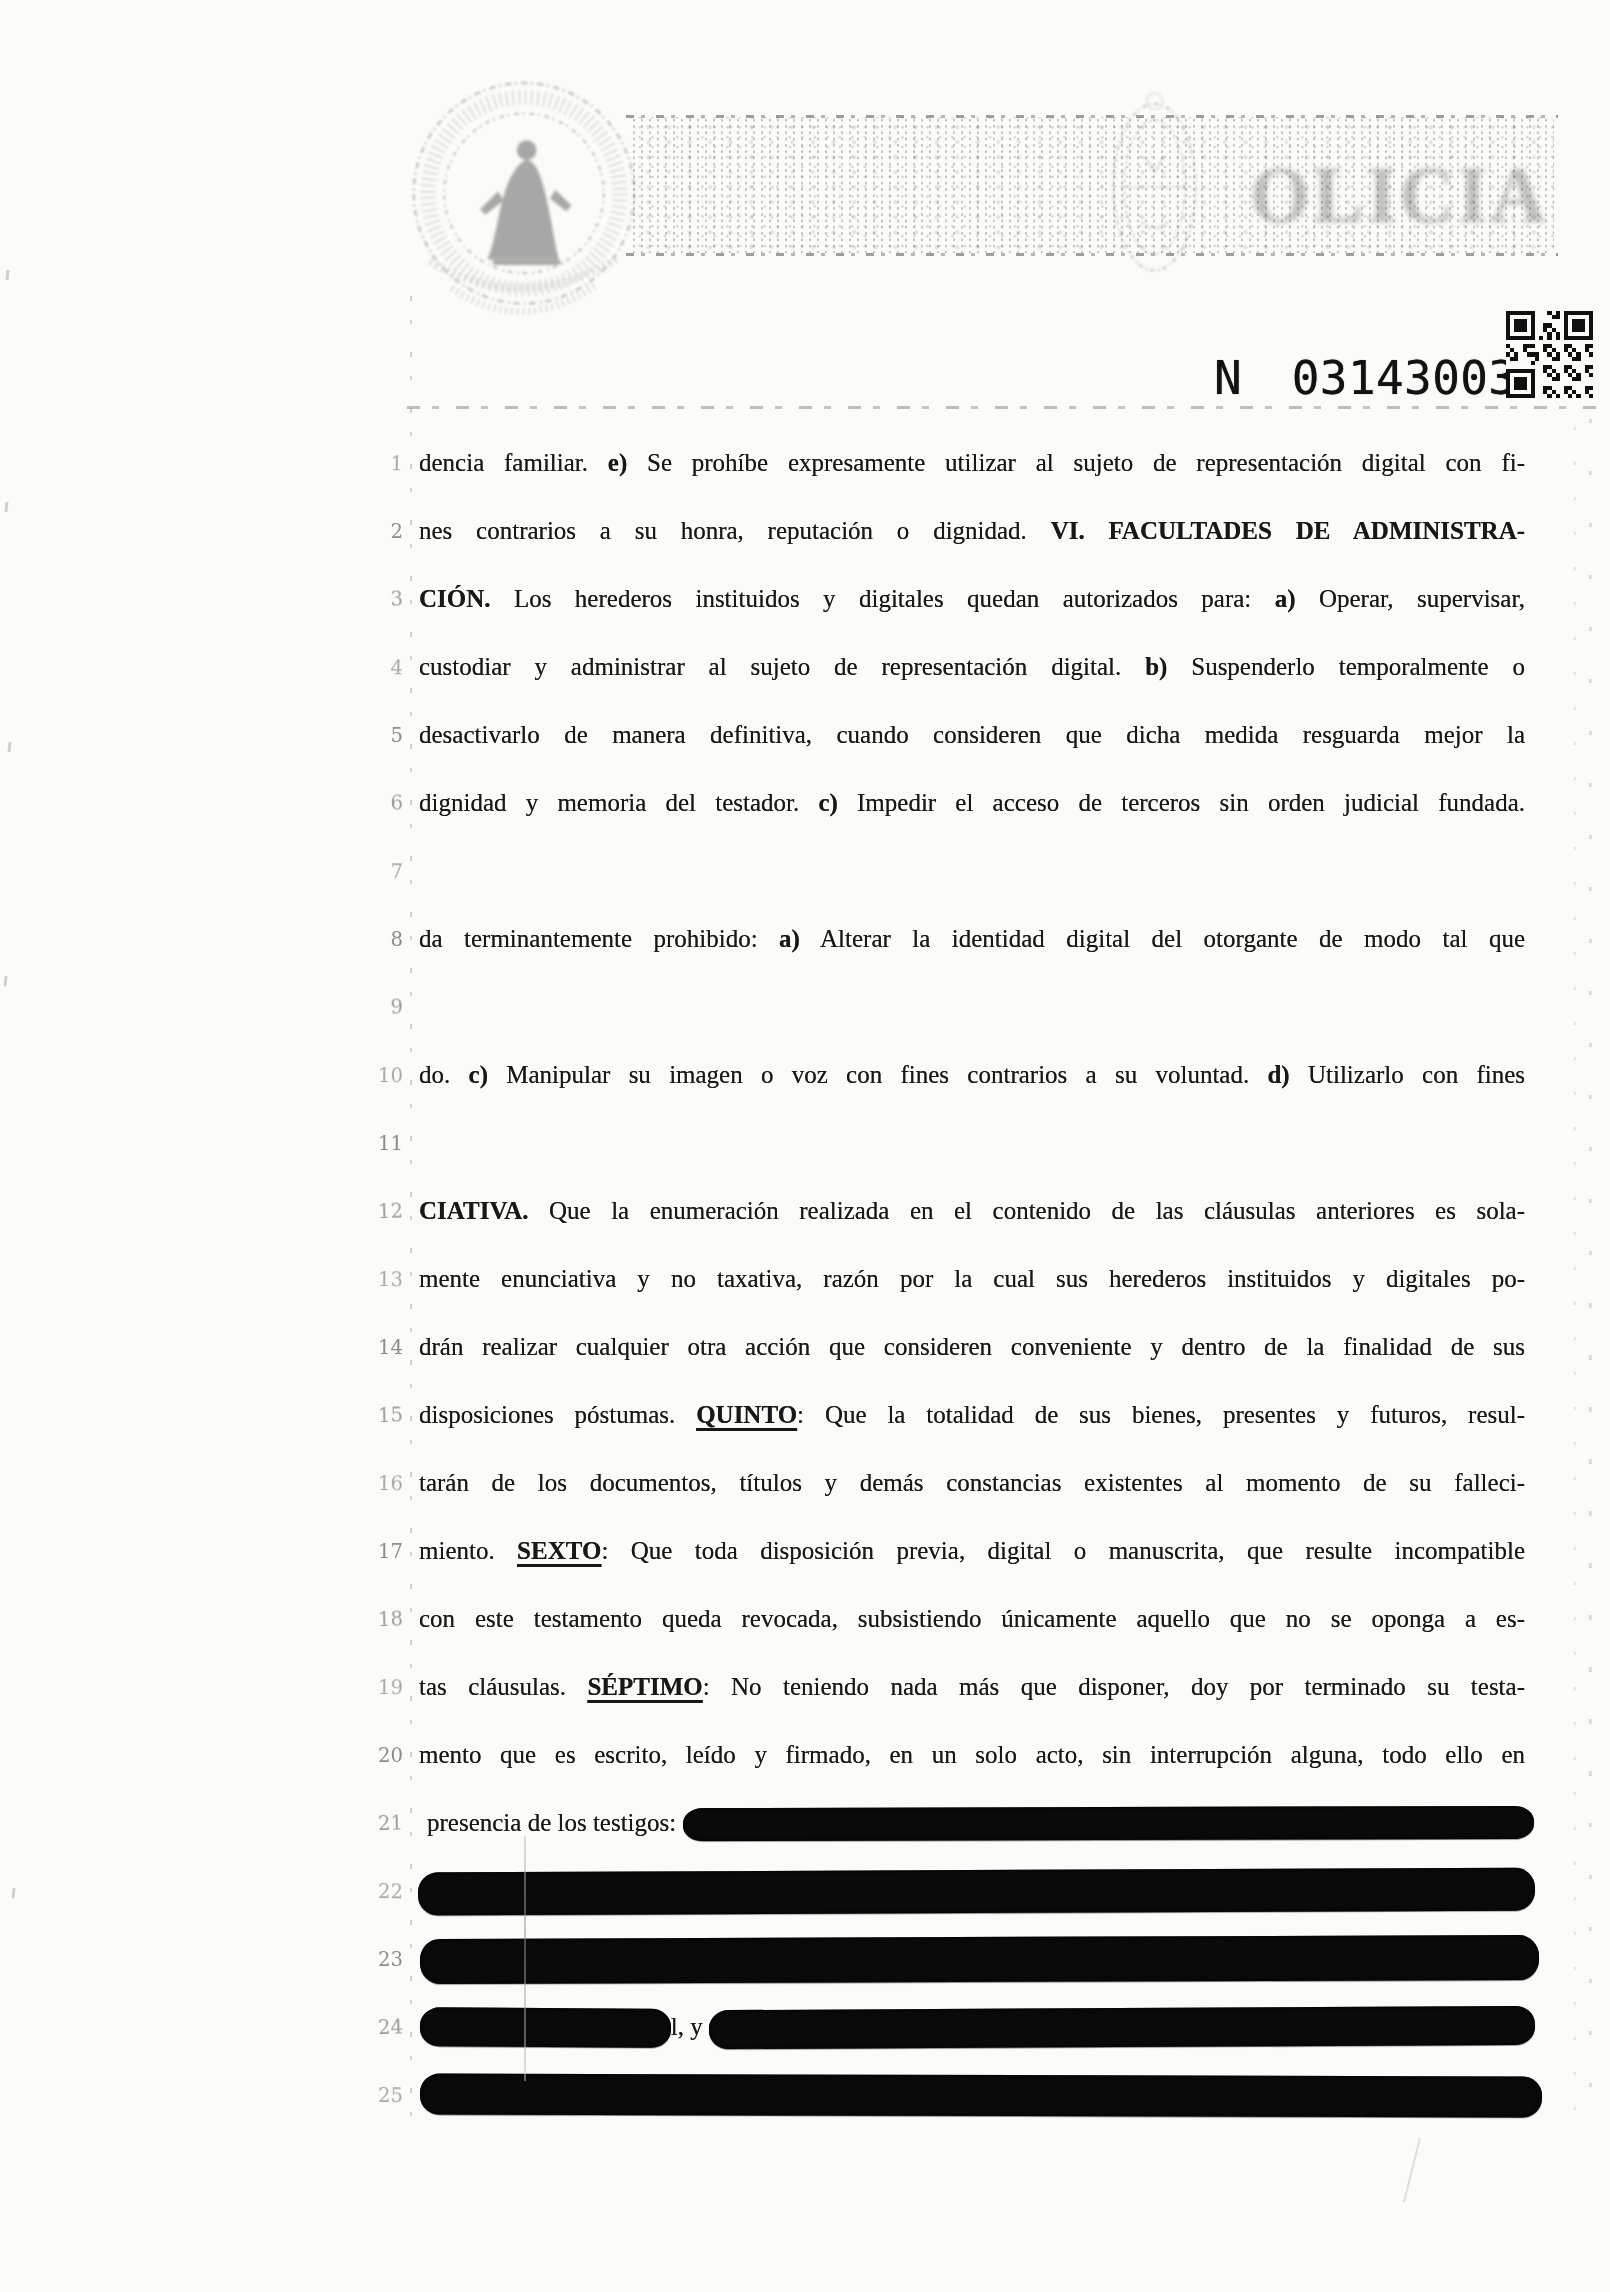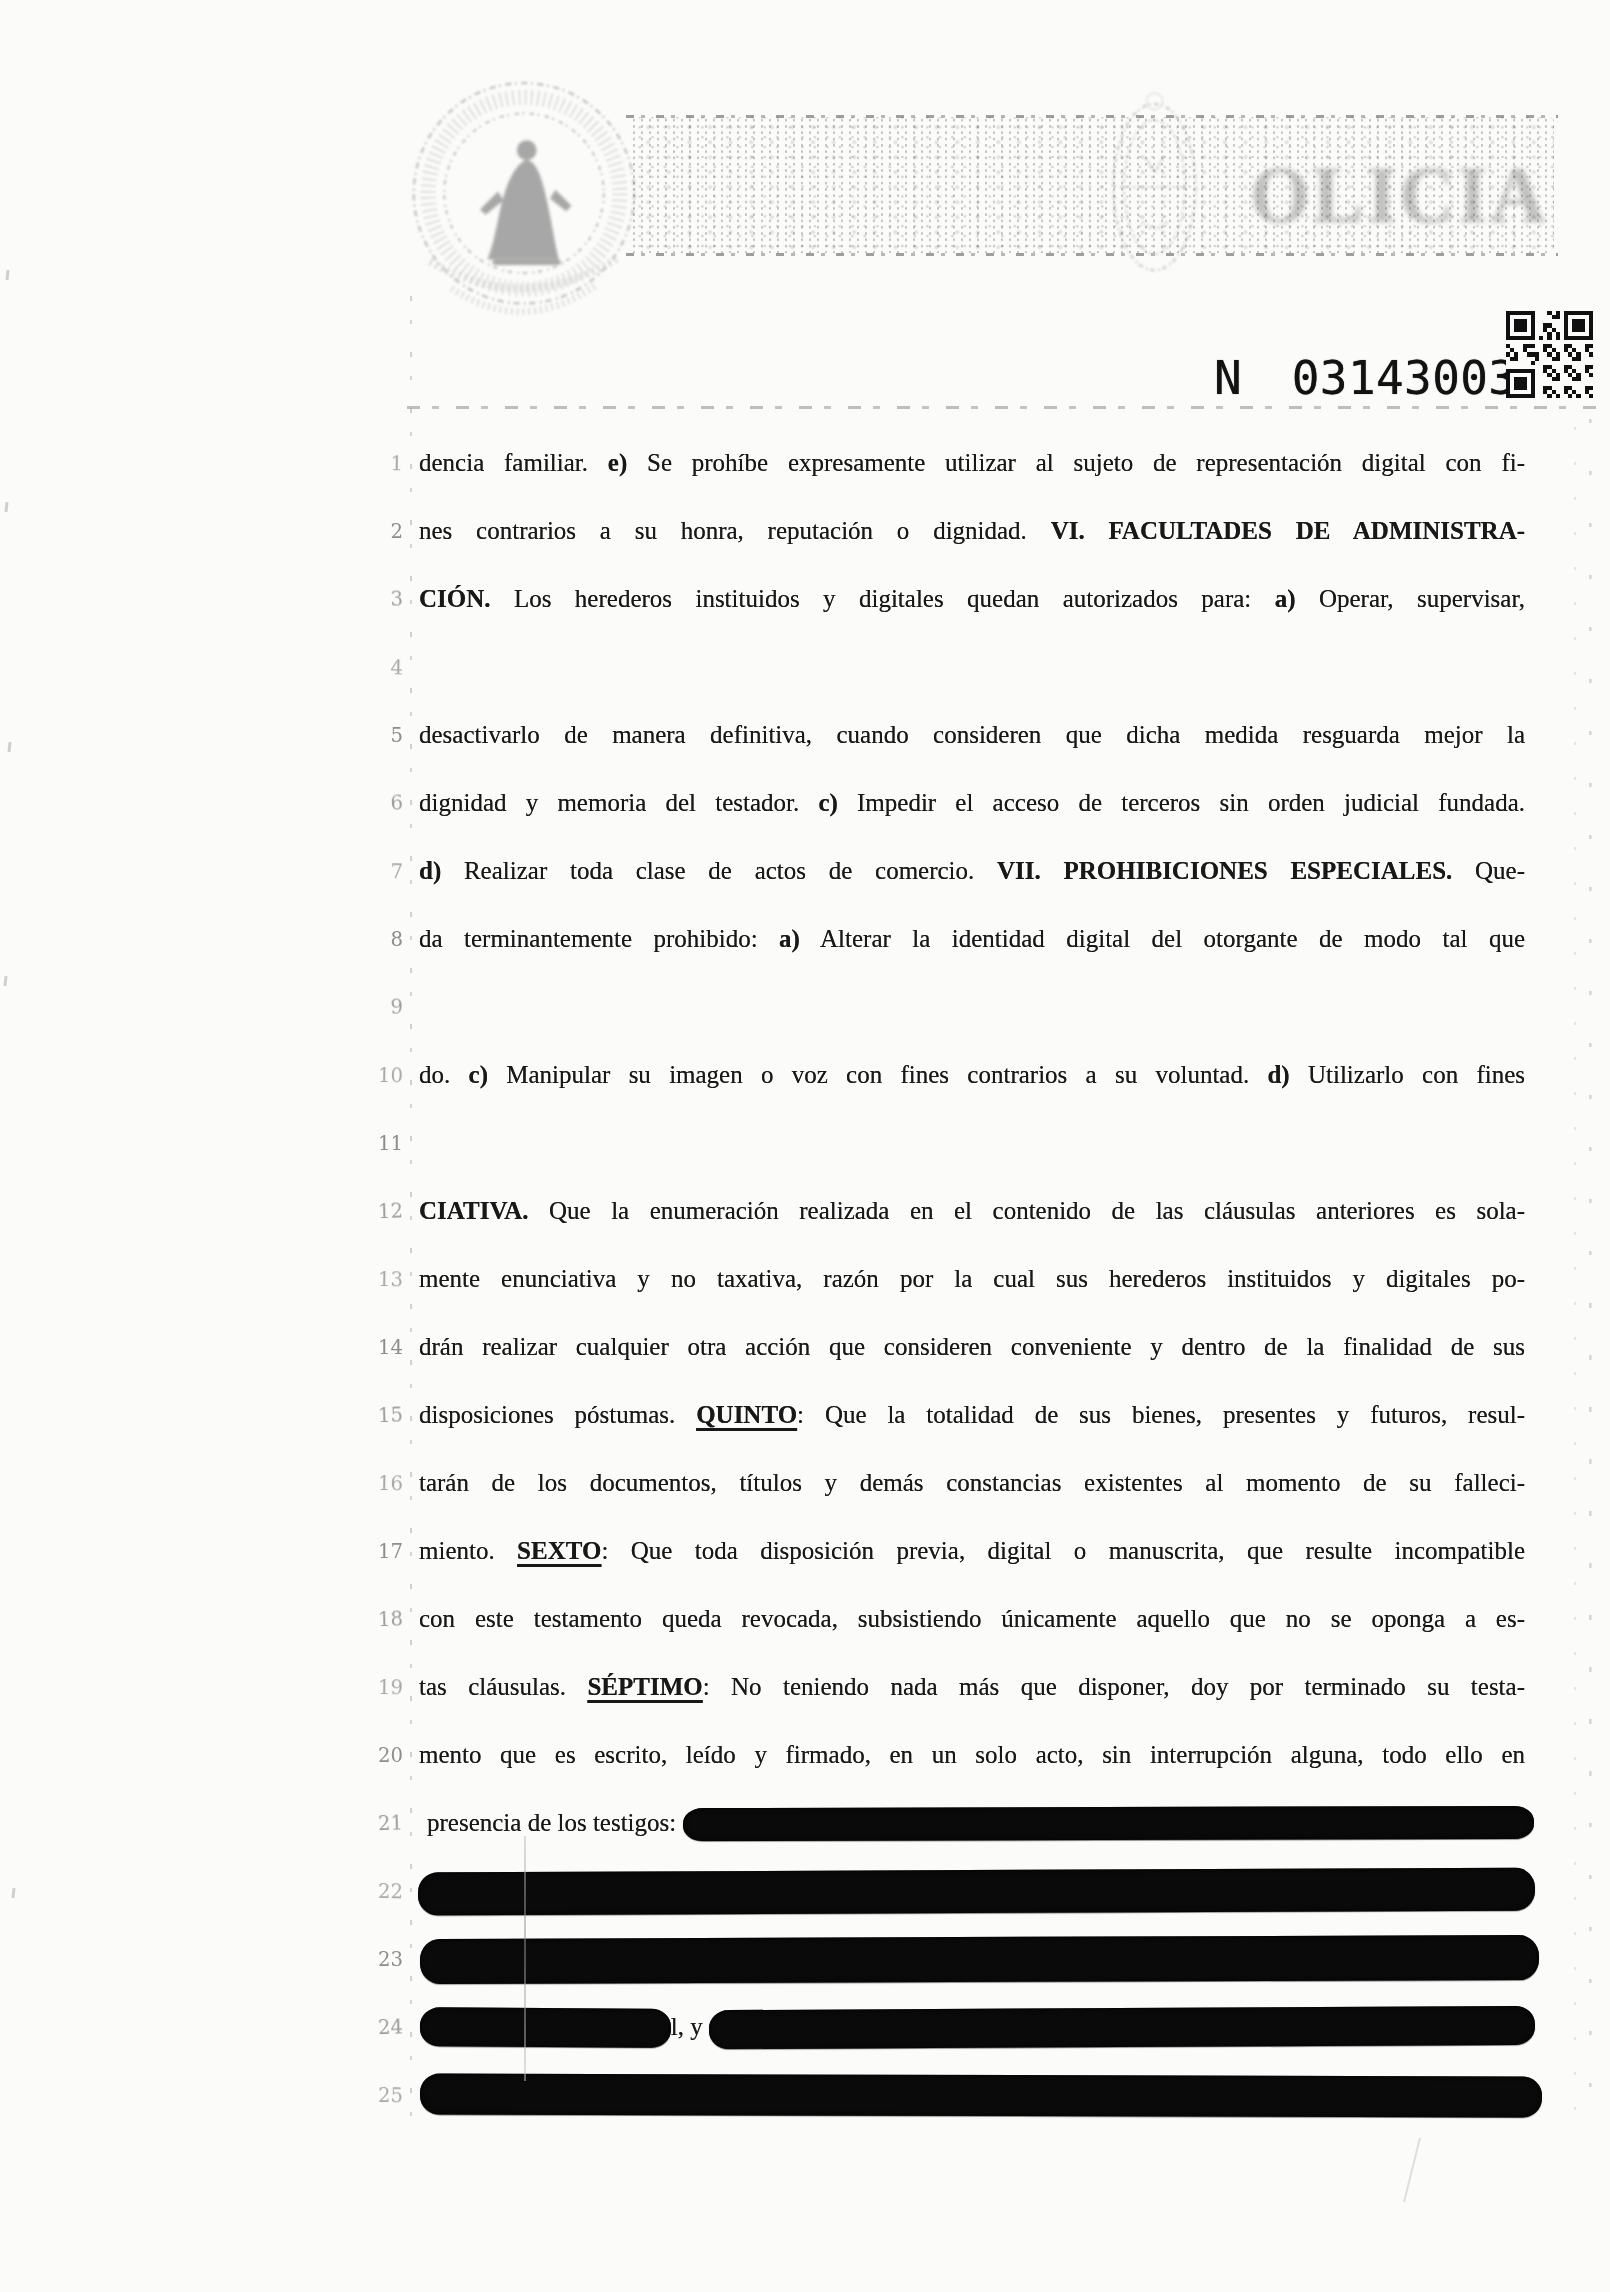--- a/index.html
+++ b/index.html
@@ -252,32 +252,32 @@
       <div class="line">
         <span class="num">2</span>
         <div class="content just"><span class="seg-n">nes contrarios a su honra, reputación o dignidad. </span><span class="seg-b">VI. FACULTADES DE ADMINISTRA-</span></div>
       </div>
       <div class="line">
         <span class="num">3</span>
         <div class="content just"><span class="seg-b">CIÓN.</span><span class="seg-n"> Los herederos instituidos y digitales quedan autorizados para: </span><span class="seg-b">a)</span><span class="seg-n"> Operar, supervisar,</span></div>
       </div>
       <div class="line">
         <span class="num">4</span>
+        <div class="content just"><span class="seg-n">custodiar y administrar al sujeto de representación digital. </span><span class="seg-b">b)</span><span class="seg-n"> Suspenderlo temporalmente o</span></div>
       </div>
       <div class="line">
         <span class="num">5</span>
         <div class="content just"><span class="seg-n">desactivarlo de manera definitiva, cuando consideren que dicha medida resguarda mejor la</span></div>
       </div>
       <div class="line">
         <span class="num">6</span>
         <div class="content just"><span class="seg-n">dignidad y memoria del testador. </span><span class="seg-b">c)</span><span class="seg-n"> Impedir el acceso de terceros sin orden judicial fundada.</span></div>
       </div>
       <div class="line">
         <span class="num">7</span>
-        <div class="content just"><span class="seg-b">d)</span><span class="seg-n"> Realizar toda clase de actos de comercio. </span><span class="seg-b">VII. PROHIBICIONES ESPECIALES.</span><span class="seg-n"> Que-</span></div>
       </div>
       <div class="line">
         <span class="num">8</span>
         <div class="content just"><span class="seg-n">da terminantemente prohibido: </span><span class="seg-b">a)</span><span class="seg-n"> Alterar la identidad digital del otorgante de modo tal que</span></div>
       </div>
       <div class="line">
         <span class="num">9</span>
       </div>
       <div class="line">
         <span class="num">10</span>

